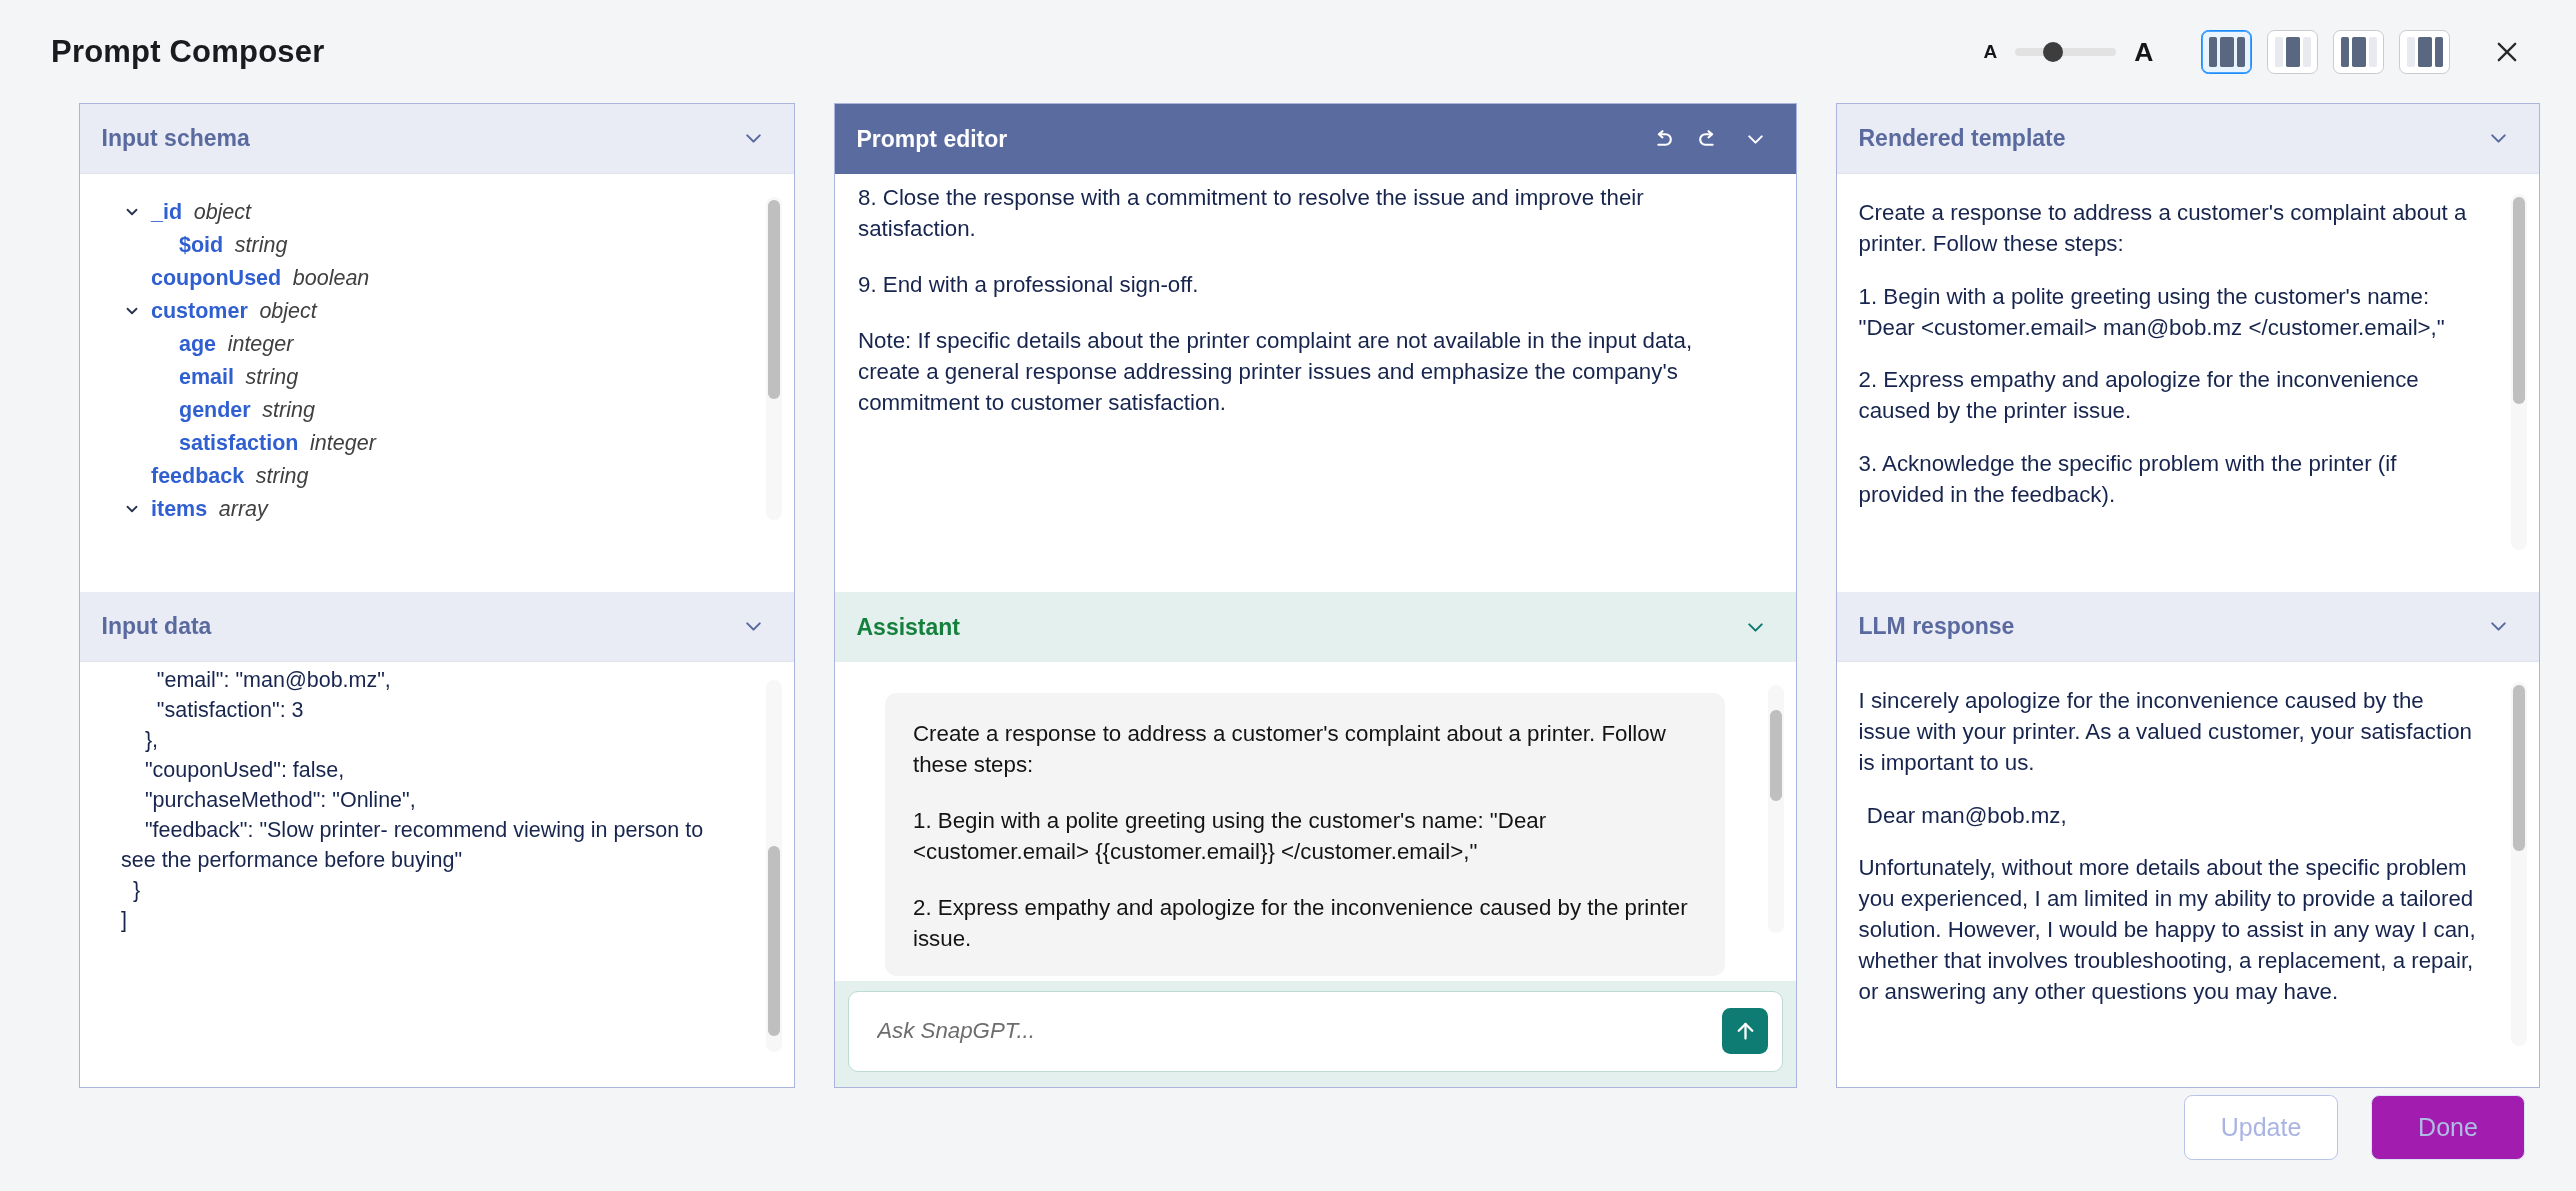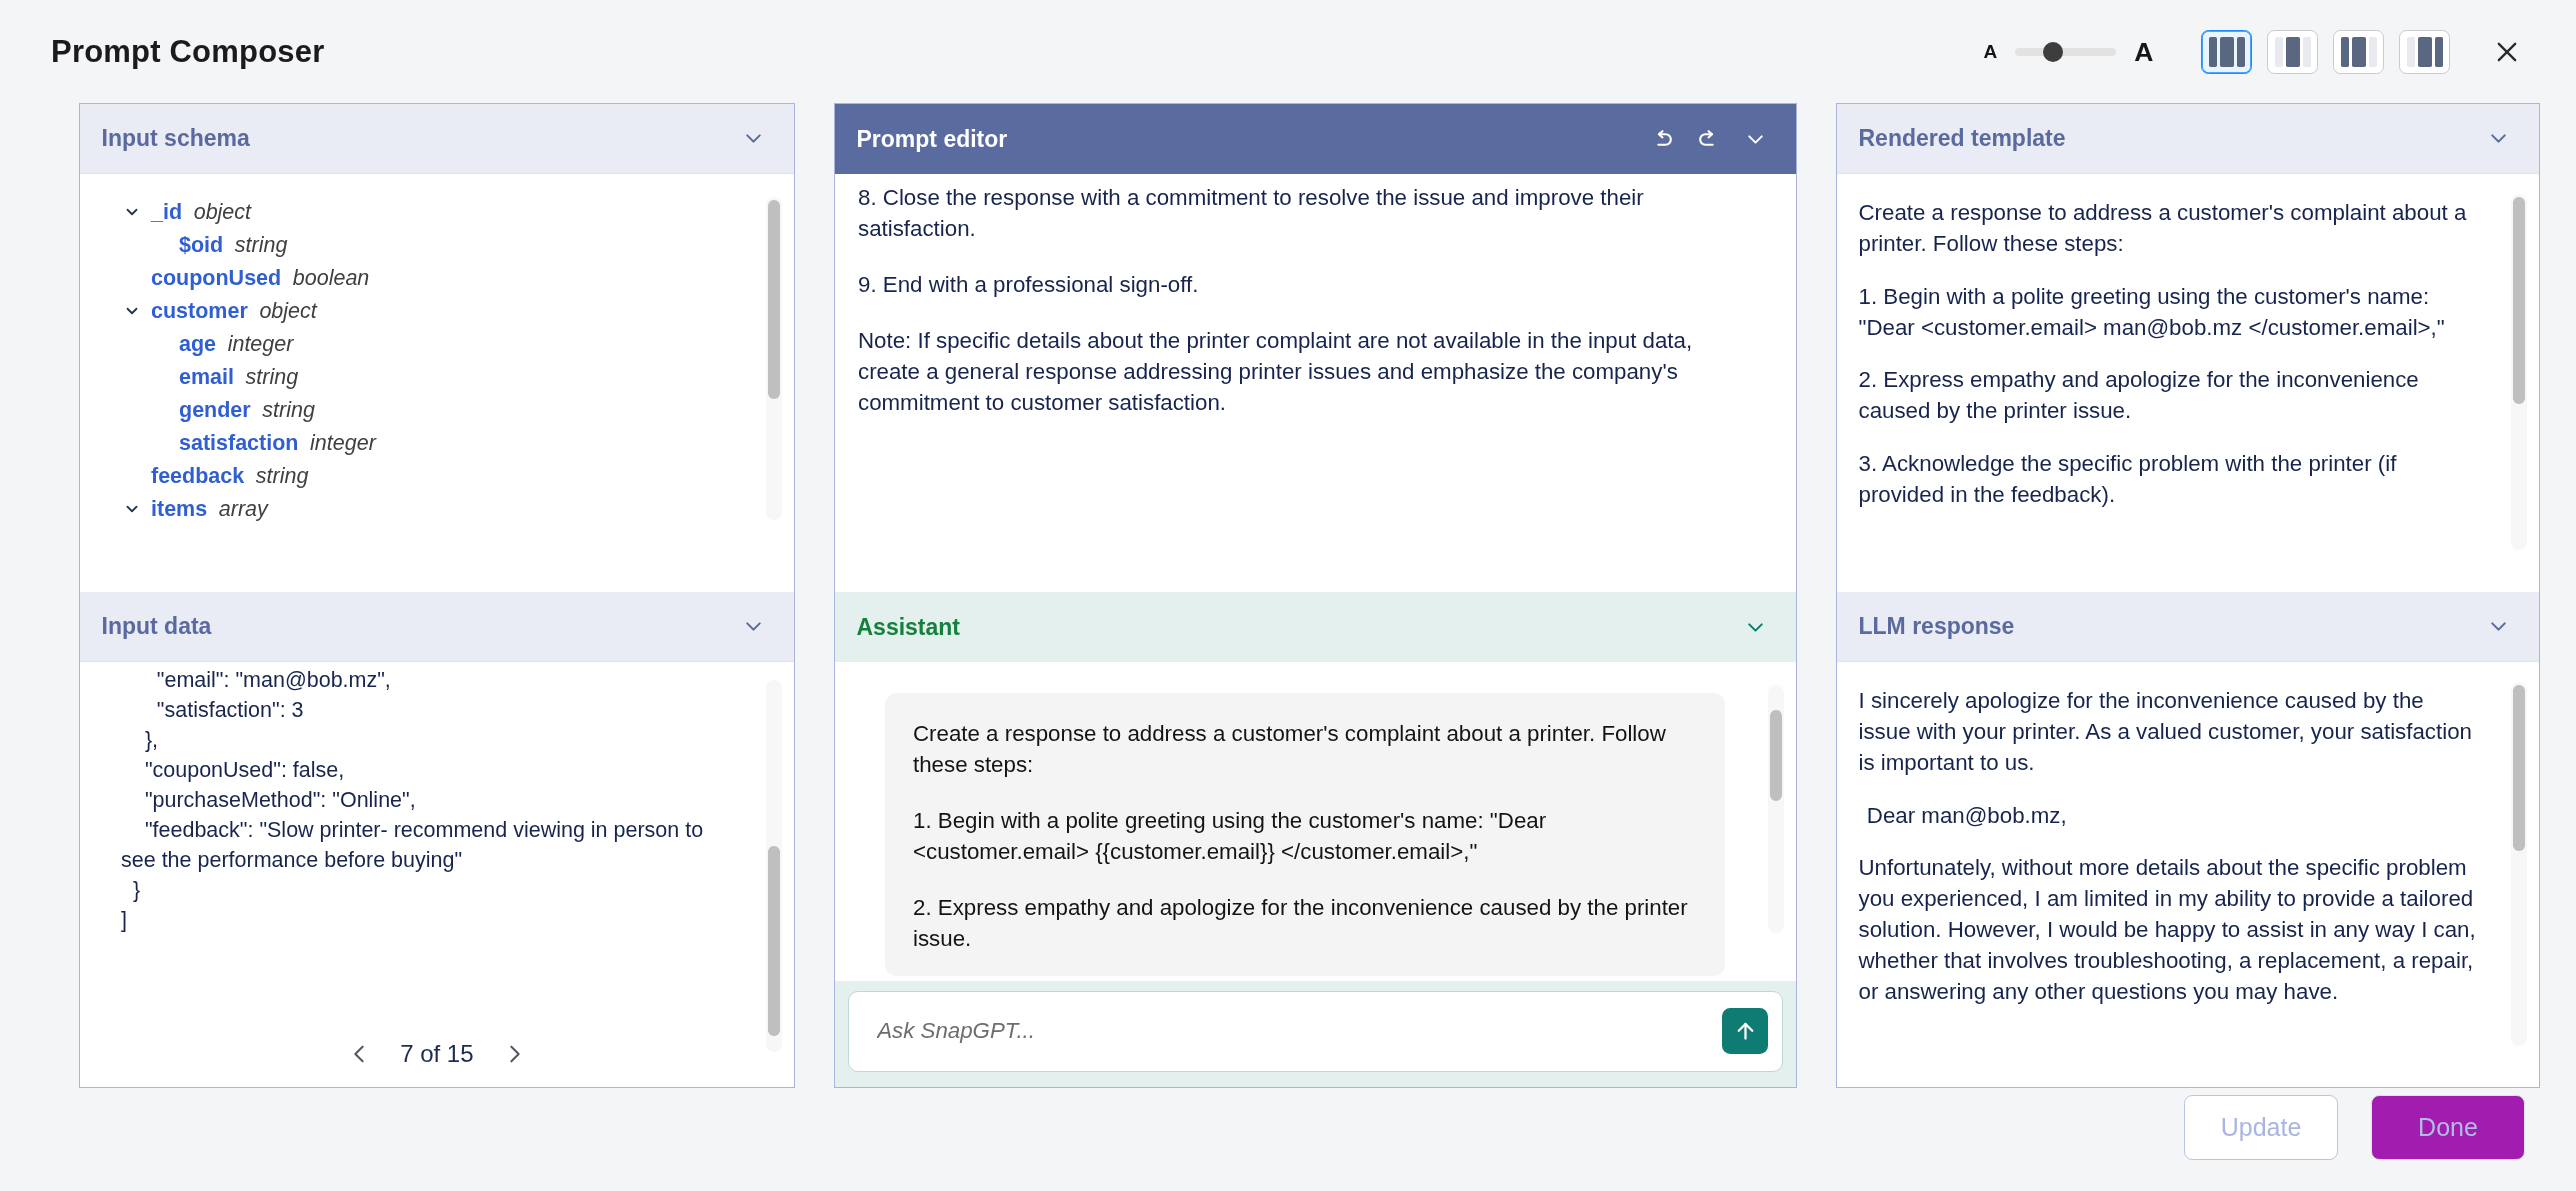--- a/index.html
+++ b/index.html
@@ -379,33 +379,20 @@
           <div class="codeline">    },</div>
           <div class="codeline">    "couponUsed": false,</div>
           <div class="codeline">    "purchaseMethod": "Online",</div>
           <div class="codeline">    "feedback": "Slow printer- recommend viewing in person to see the performance before buying"</div>
           <div class="codeline">  }</div>
           <div class="codeline">]</div>
         </div>
         <div class="sbar" style="top:18px; height:372px;">
           <i style="top:166px; height:190px;"></i>
         </div>
-        <div class="pager">
-          <span class="pager-arrow">
-            <svg viewBox="0 0 24 24" fill="none" stroke="currentColor" stroke-width="2" stroke-linecap="round" stroke-linejoin="round">
-                <path d="M15 5l-7 7 7 7"></path>
-              </svg>
-          </span>
-          <span class="pager-label">7 of 15</span>
-          <span class="pager-arrow">
-            <svg viewBox="0 0 24 24" fill="none" stroke="currentColor" stroke-width="2" stroke-linecap="round" stroke-linejoin="round">
-                <path d="M9 5l7 7-7 7"></path>
-              </svg>
-          </span>
-        </div>
       </div>
     </div>
 
     <div class="panel">
       <div class="panel-head assistant">
         <span class="panel-title">Assistant</span>
         <span class="chev">
           <svg viewBox="0 0 24 24" fill="none" stroke="currentColor" stroke-width="2" stroke-linecap="round" stroke-linejoin="round">
               <path d="M6 9l6 6 6-6"></path>
             </svg>

